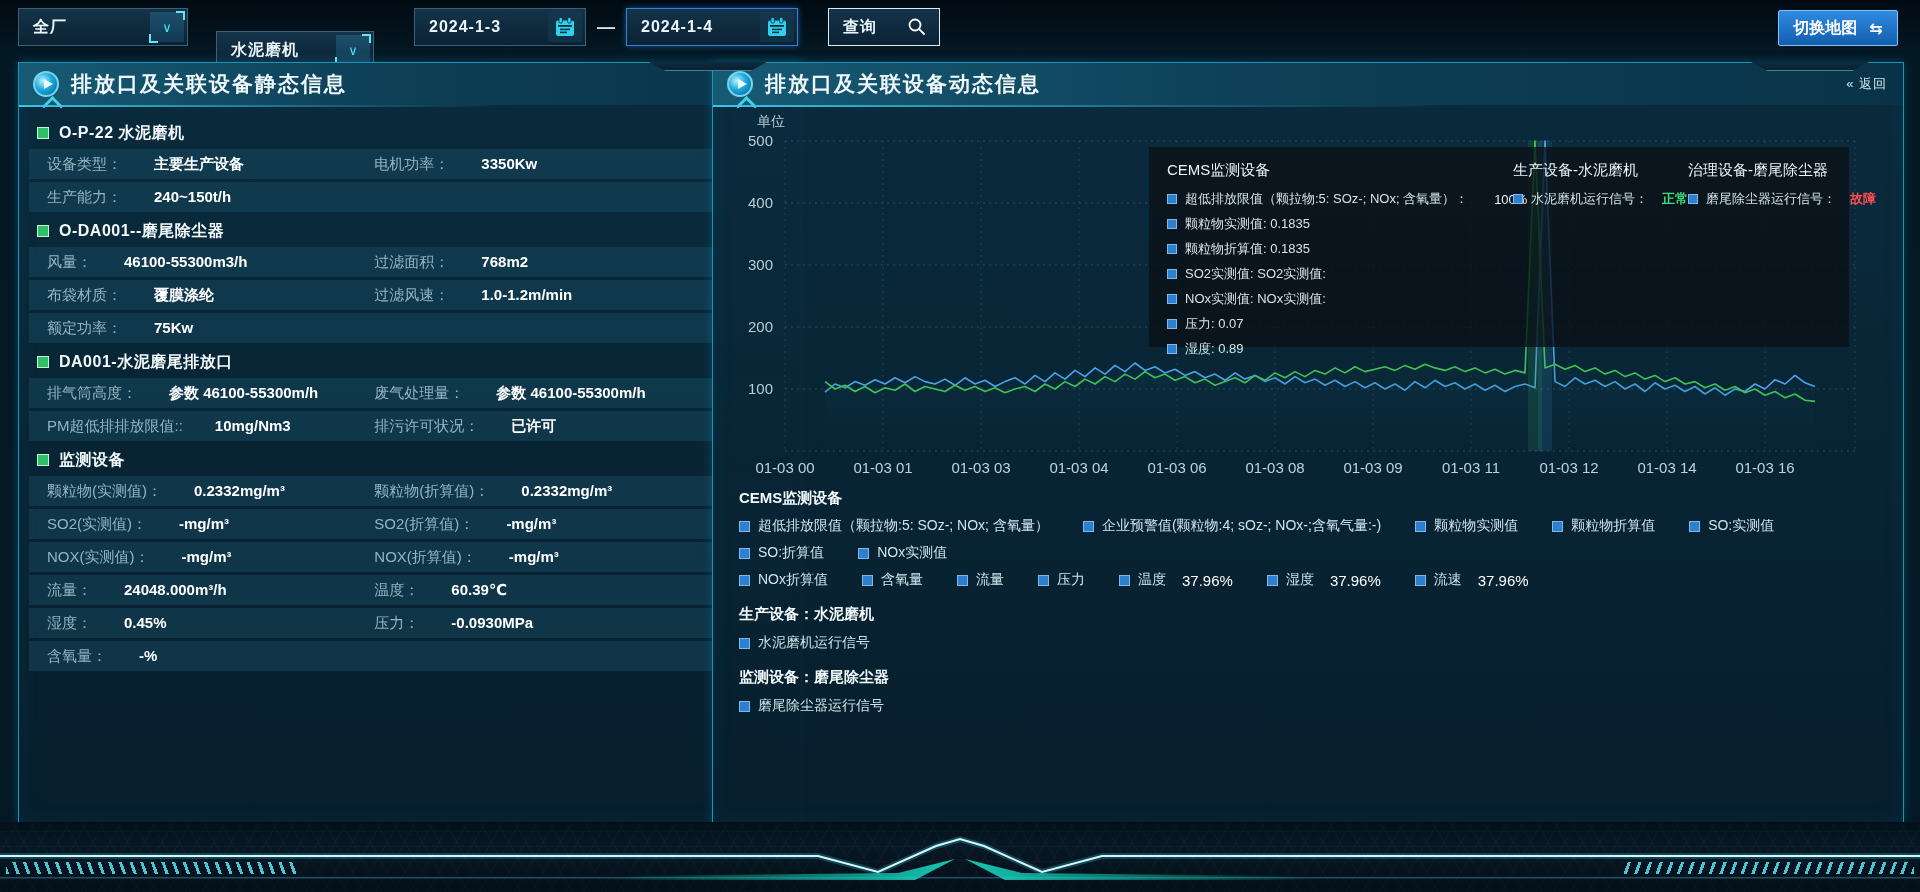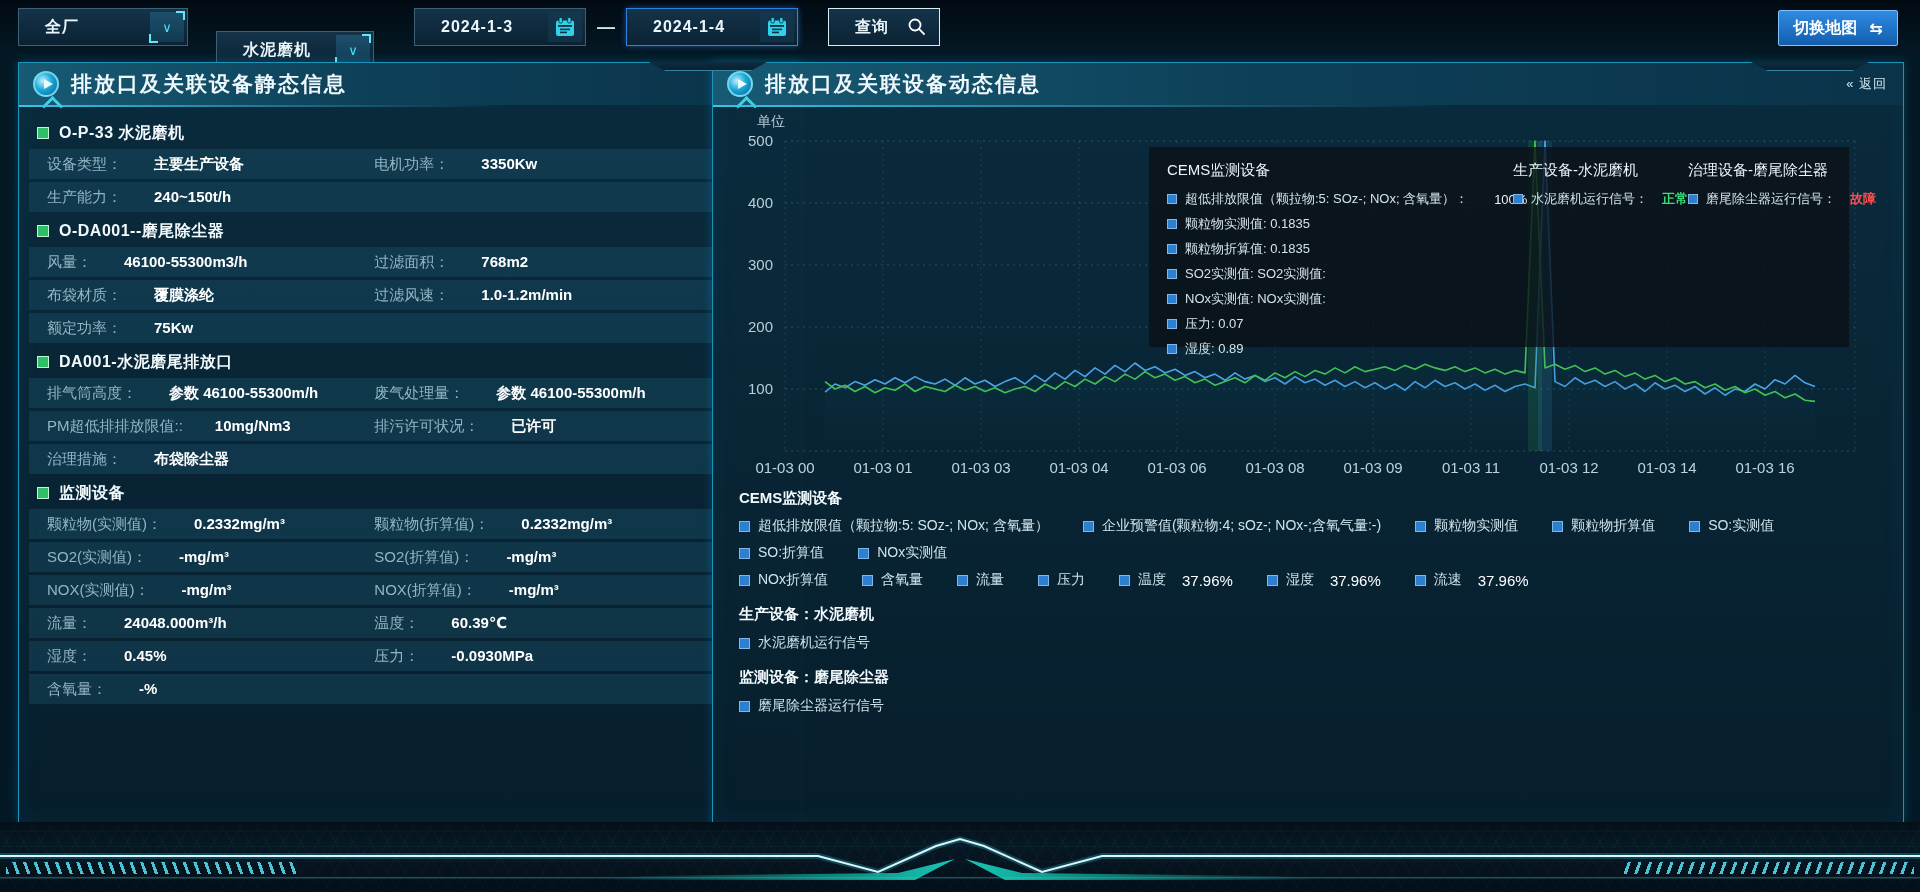--- a/index.html
+++ b/index.html
@@ -10,21 +10,21 @@
     color:#fff;
   }
   
   .toolbar{position:absolute;left:0;top:0;width:1920px;height:56px;}
   .ctl{
     position:absolute;top:8px;height:38px;box-sizing:border-box;
     background:linear-gradient(180deg,#143349 0%,#0b2234 100%);
     border:1px solid #3c6076;display:flex;align-items:center;
     font-size:16px;color:#eaf6fb;
   }
-  .ctl .txt{padding-left:26px;flex:1;font-weight:bold;letter-spacing:1px;}
+  .ctl .txt{padding-left:14px;flex:1;font-weight:bold;letter-spacing:1px;}
   .chevbox{
     position:relative;width:34px;height:30px;margin-right:3px;
     background:linear-gradient(180deg,#1d4f6c,#123a52);
     display:flex;align-items:center;justify-content:center;
     color:#49e2f4;font-size:13px;
   }
   .chevbox::before{content:'';position:absolute;right:-1px;top:-1px;width:7px;height:7px;
     border-right:2px solid #62e8f6;border-top:2px solid #62e8f6;}
   .chevbox::after{content:'';position:absolute;left:-1px;bottom:-1px;width:7px;height:7px;
     border-left:2px solid #62e8f6;border-bottom:2px solid #62e8f6;}
@@ -181,21 +181,21 @@
 <div class="panel panel-left">
   <div class="panel-notch"></div>
   <div class="panel-header">
     <span class="play-icon"></span>
     <span class="panel-title">排放口及关联设备静态信息</span>
     <span class="hdr-chev"></span>
   </div>
   <div class="static-body">
       <div class="sec-header">
         <span class="bullet"></span>
-        <span class="sec-title">O-P-33 水泥磨机</span>
+        <span class="sec-title">O-P-22 水泥磨机</span>
       </div>
       <div class="info-row">
         <div class="cell c0">
           <span class="lbl">设备类型：</span>
           <span class="val">主要生产设备</span>
         </div>
         <div class="cell c1">
           <span class="lbl">电机功率：</span>
           <span class="val">3350Kw</span>
         </div>
@@ -251,26 +251,20 @@
         </div>
       </div>
       <div class="info-row">
         <div class="cell c0">
           <span class="lbl">PM超低排排放限值::</span>
           <span class="val">10mg/Nm3</span>
         </div>
         <div class="cell c1">
           <span class="lbl">排污许可状况：</span>
           <span class="val">已许可</span>
-        </div>
-      </div>
-      <div class="info-row">
-        <div class="cell c0">
-          <span class="lbl">治理措施：</span>
-          <span class="val">布袋除尘器</span>
         </div>
       </div>
       <div class="sec-header">
         <span class="bullet"></span>
         <span class="sec-title">监测设备</span>
       </div>
       <div class="info-row">
         <div class="cell c0">
           <span class="lbl">颗粒物(实测值)：</span>
           <span class="val">0.2332mg/m³</span>

